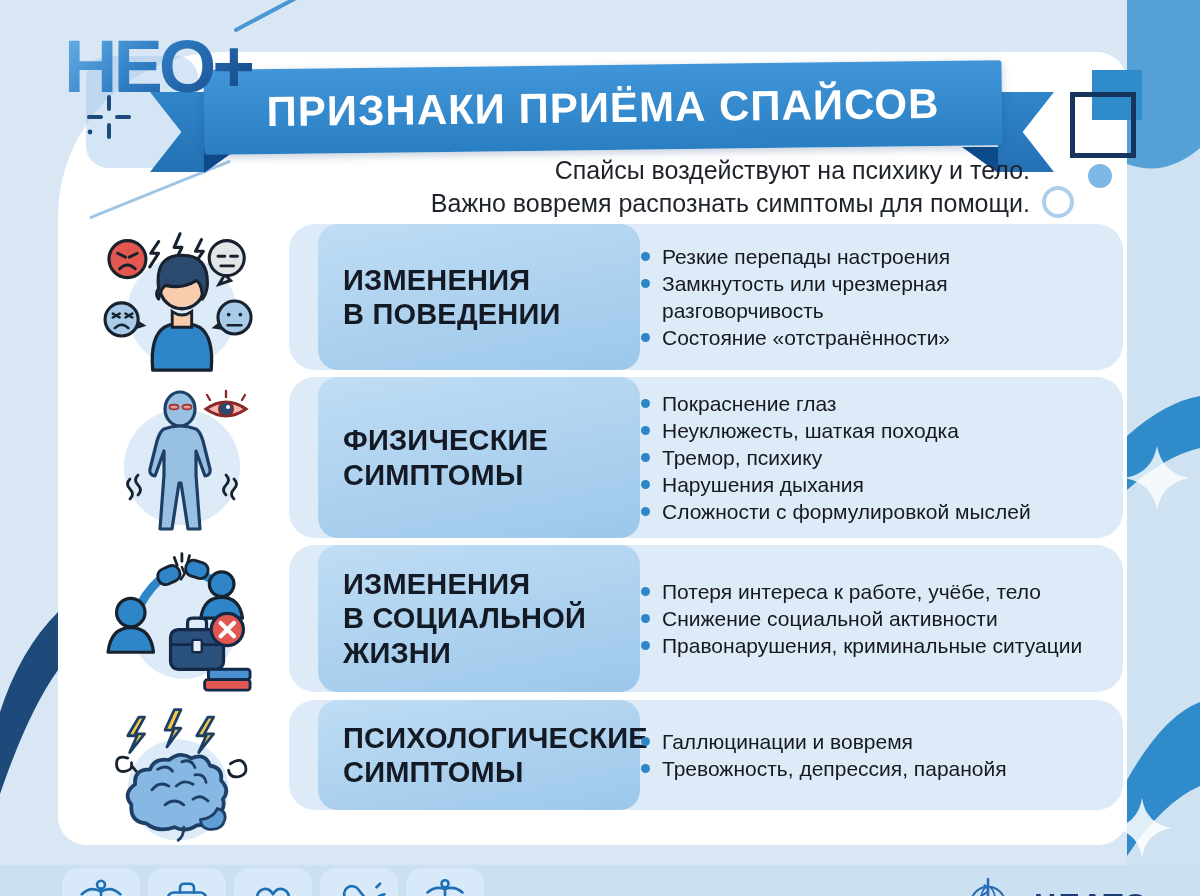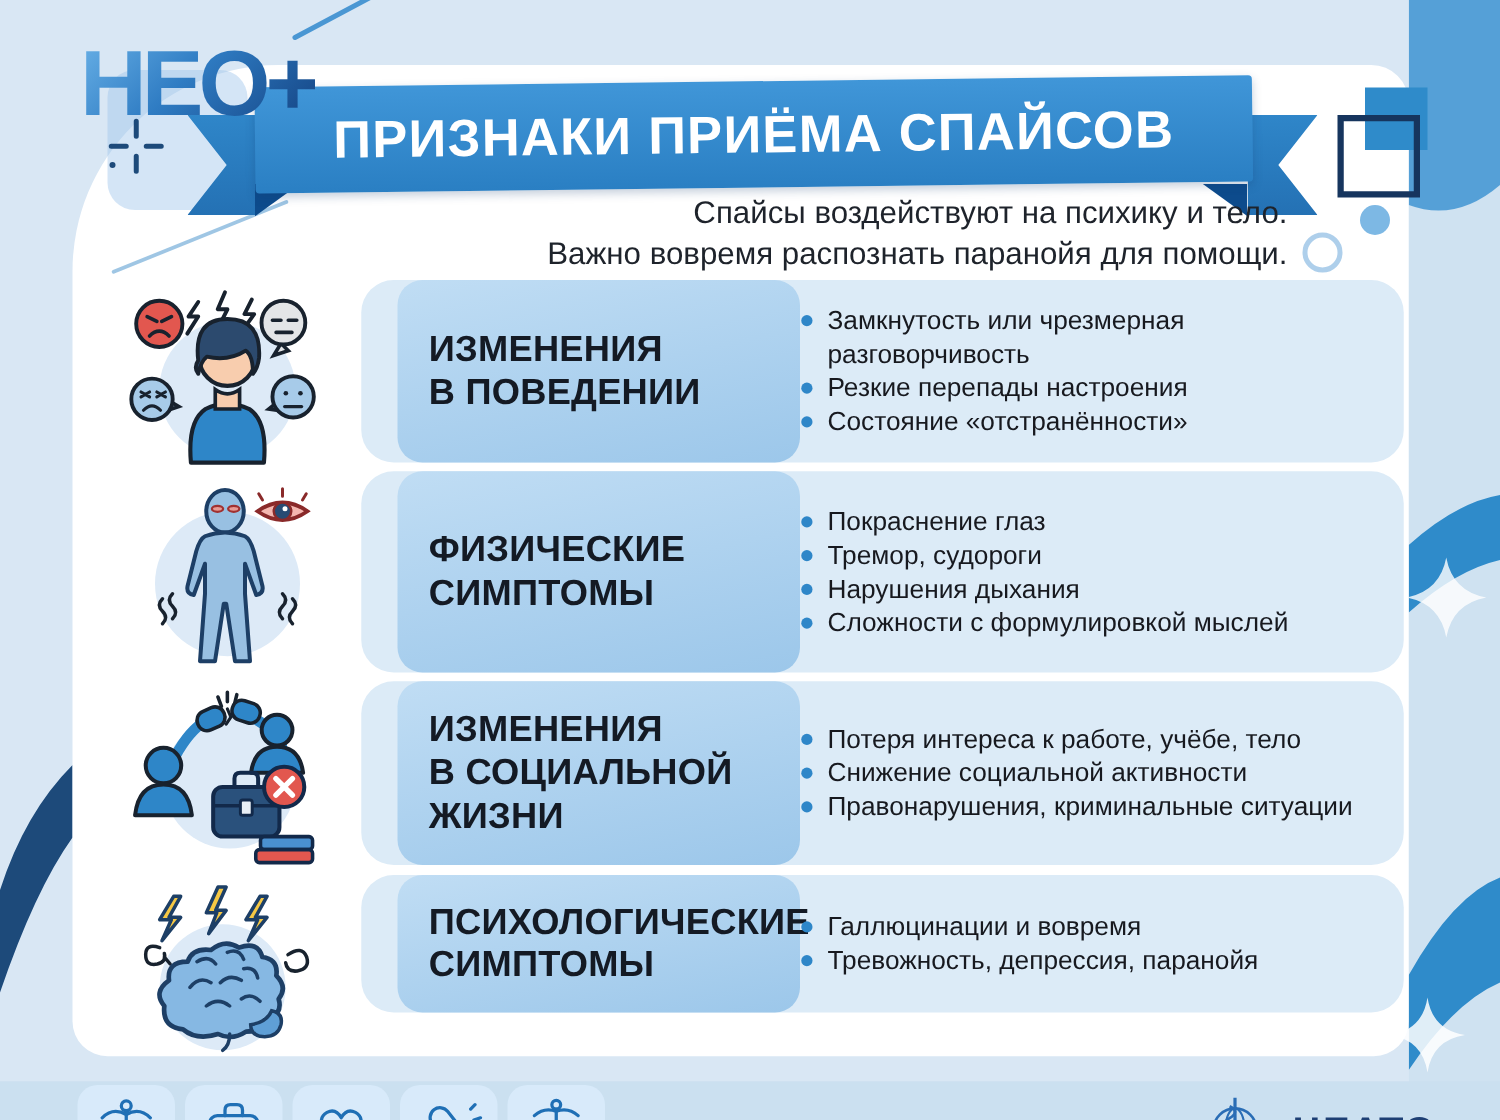--- a/index.html
+++ b/index.html
@@ -114,21 +114,21 @@
   <div class="ribbon-tail tail-left"></div>
   <div class="ribbon-tail tail-right"></div>
   <div class="fold fold-left"></div>
   <div class="fold fold-right"></div>
   <div class="banner">
     <span class="banner-text">ПРИЗНАКИ ПРИЁМА СПАЙСОВ</span>
   </div>
 
   <div class="subtitle">
     <div>Спайсы воздействуют на психику и тело.</div>
-    <div>Важно вовремя распознать паранойя для помощи.</div>
+    <div>Важно вовремя распознать симптомы для помощи.</div>
   </div>
 
   <svg class="sec-icon" style="left:96px;top:226px" width="168" height="146" viewBox="0 0 164 150">
     <circle cx="84" cy="88" r="56" fill="#ddeaf7"></circle>
     <g stroke="#18222e" stroke-width="3.2" fill="none" stroke-linecap="round" stroke-linejoin="round">
       <path d="M60 16 L52 28 H60 L51 42"></path>
         <path d="M82 8 L76 22 H84 L76 38"></path>
         <path d="M104 14 L98 26 H106 L96 40"></path>
     </g>
     <circle cx="28" cy="34" r="19" fill="#e2574f" stroke="#18222e" stroke-width="3.2"></circle>
@@ -211,25 +211,25 @@
 
   <div class="row" style="top:224px;height:146px">
     <div class="row-bg"></div>
     <div class="title-box">
       <div class="title-text">ИЗМЕНЕНИЯ
 В ПОВЕДЕНИИ</div>
     </div>
     <ul class="bullets">
       <li>
           <span class="dot"></span>
+          <span>Резкие перепады настроения</span>
+        </li>
+      <li>
+          <span class="dot"></span>
           <span>Замкнутость или чрезмерная разговорчивость</span>
-        </li>
-      <li>
-          <span class="dot"></span>
-          <span>Резкие перепады настроения</span>
         </li>
       <li>
           <span class="dot"></span>
           <span>Состояние «отстранённости»</span>
         </li>
     </ul>
   </div>
 
   <div class="row" style="top:377px;height:161px">
     <div class="row-bg"></div>
@@ -237,21 +237,25 @@
       <div class="title-text">ФИЗИЧЕСКИЕ
 СИМПТОМЫ</div>
     </div>
     <ul class="bullets">
       <li>
           <span class="dot"></span>
           <span>Покраснение глаз</span>
         </li>
       <li>
           <span class="dot"></span>
-          <span>Тремор, судороги</span>
+          <span>Неуклюжесть, шаткая походка</span>
+        </li>
+      <li>
+          <span class="dot"></span>
+          <span>Тремор, психику</span>
         </li>
       <li>
           <span class="dot"></span>
           <span>Нарушения дыхания</span>
         </li>
       <li>
           <span class="dot"></span>
           <span>Сложности с формулировкой мыслей</span>
         </li>
     </ul>

